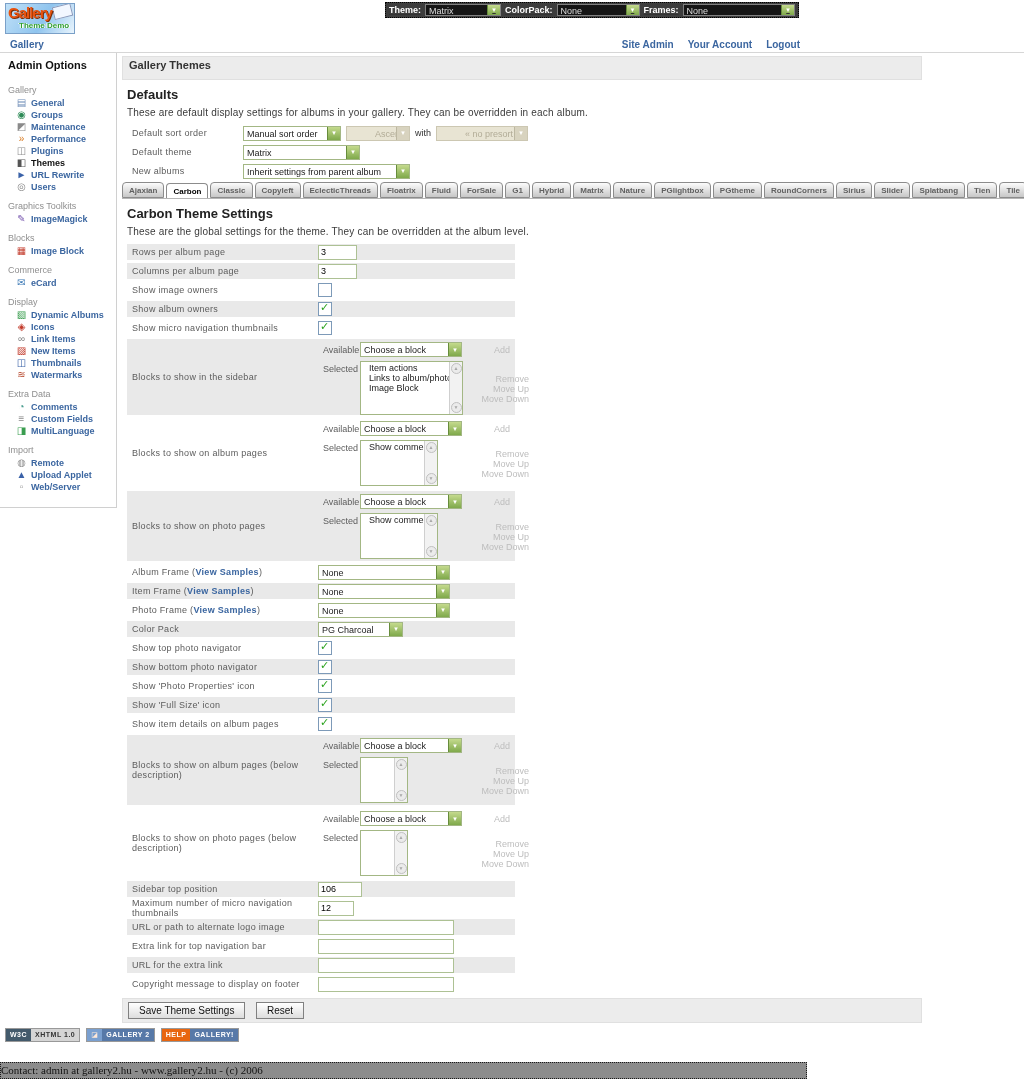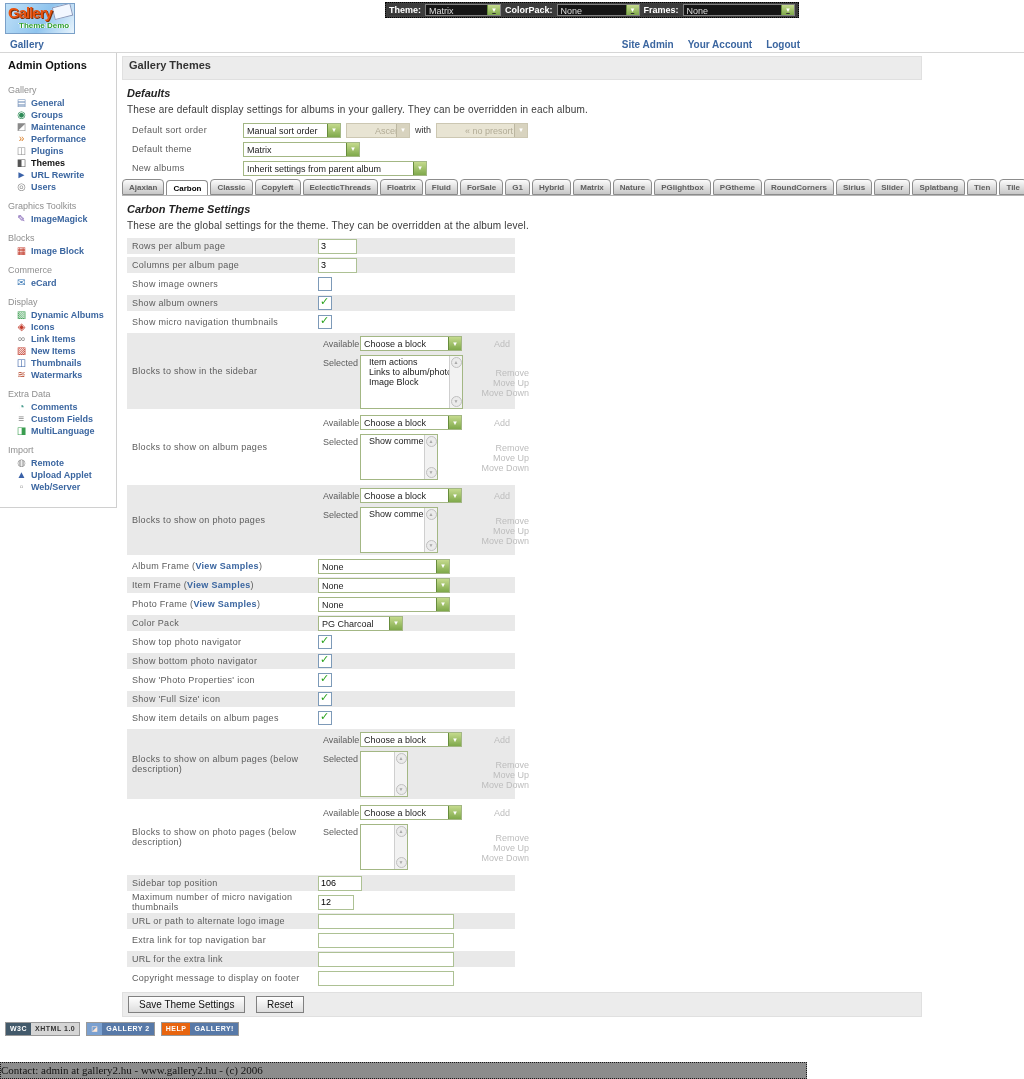--- a/index.html
+++ b/index.html
@@ -36,21 +36,21 @@
   .sec-label{color:#8f8f8f;margin:8px 0 2px 0;}
   .s-item{display:flex;align-items:center;gap:3px;padding:1px 0 1px 7px;cursor:pointer;}
   .s-item .lnk{color:#3b66a0;font-weight:bold;}
   .s-item.current .lnk{color:#111;}
   .icn{width:13px;flex:none;text-align:center;font-size:10px;line-height:10px;}
   main{flex:1;padding:3px 0 0 5px;}
   
   .titlebar{width:800px;box-sizing:border-box;background:#ececec;border:1px solid #e0e0e0;
         font-size:11px;font-weight:bold;color:#333;padding:2px 6px;height:24px;}
   .sect{padding:7px 0 0 5px;}
-  .h2{font-size:11px;font-weight:bold;color:#222;margin-bottom:5px;font-style:italic;}
+  .h2{font-size:13px;font-weight:bold;color:#222;margin-bottom:5px;}
   .desc{font-size:10px;color:#3a3a3a;margin-bottom:7px;letter-spacing:.2px;}
   .graybar{width:800px;box-sizing:border-box;background:#ececec;border:1px solid #e0e0e0;
         padding:3px 5px;margin-top:6px;}
   .pb{font-family:inherit;font-size:10px;color:#111;padding:2px 10px;background:linear-gradient(#fff,#ddd);
         border:1px solid #808080;cursor:pointer;}
   
   .sel{display:inline-flex;align-items:stretch;height:15px;border:1px solid #a3b784;background:#fff;
         box-sizing:border-box;color:#222;cursor:pointer;}
   .sel .txt{flex:1;padding:2px 3px;white-space:nowrap;overflow:hidden;}
   .sel.dis{background:#e8e4d3;border-color:#ccc7b2;cursor:default;}
@@ -276,21 +276,21 @@
       <div class="defrow">
         <span class="dlabel">Default theme</span>
         <span class="sel" style="width:117px">
           <span class="txt">Matrix</span>
           <span class="gbtn">▾</span>
         </span>
       </div>
 
       <div class="defrow">
         <span class="dlabel">New albums</span>
-        <span class="sel" style="width:184px">
+        <span class="sel" style="width:167px">
           <span class="txt">Inherit settings from parent album</span>
           <span class="gbtn">▾</span>
         </span>
       </div>
     </div>
 
 
     <div class="tabs" id="theme-tabs">
         <div class="tab">Ajaxian</div>
         <div class="tab active">Carbon</div>

